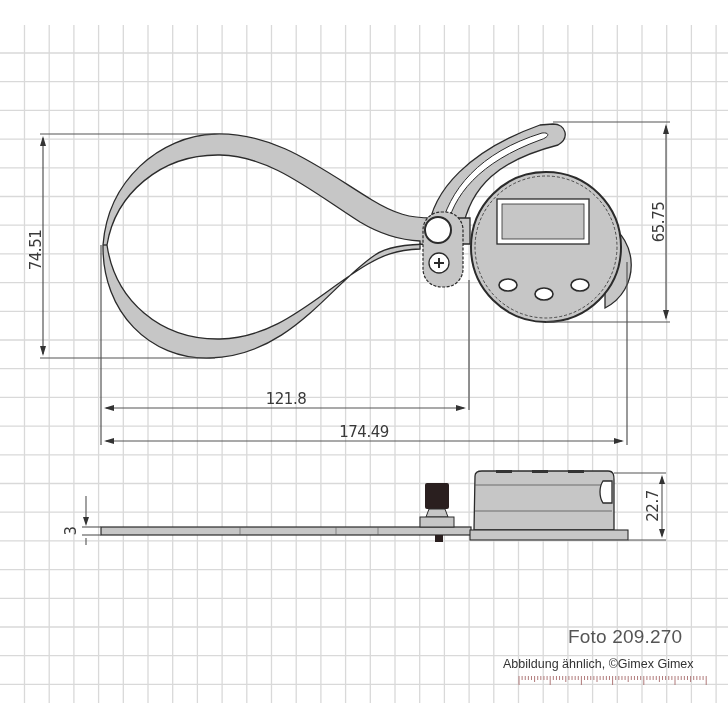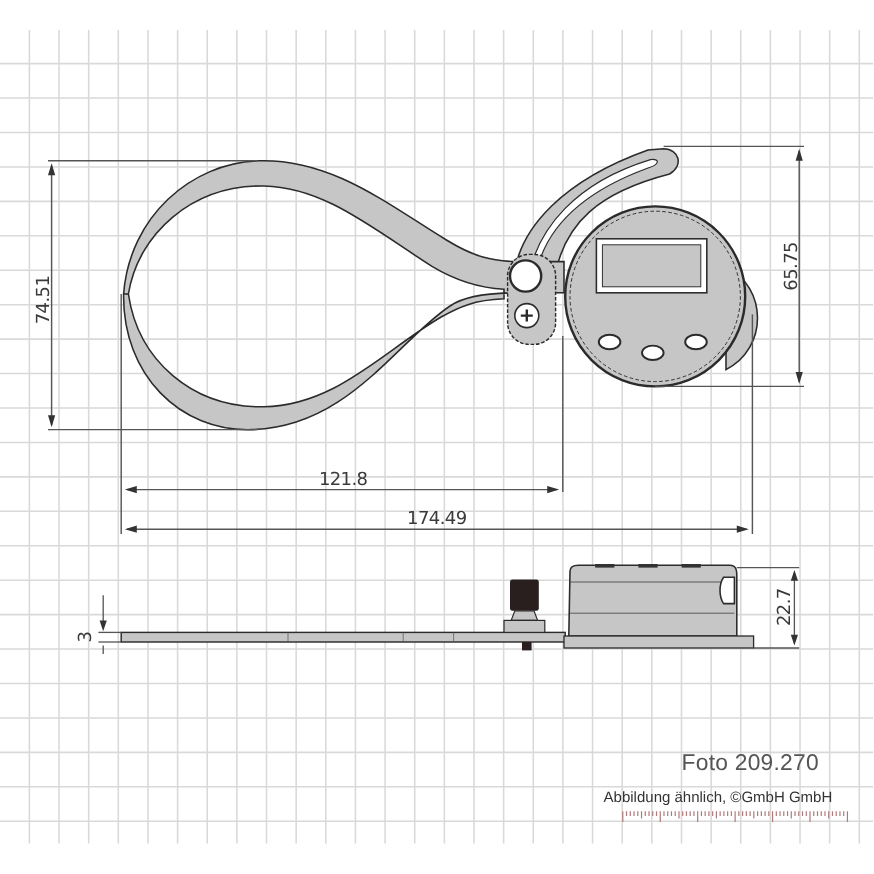--- a/index.html
+++ b/index.html
@@ -234,14 +234,14 @@
         <line x1="690.6" x2="690.6" y1="676" y2="682"></line>
         <line x1="693.72" x2="693.72" y1="676" y2="680"></line>
         <line x1="696.84" x2="696.84" y1="676" y2="680"></line>
         <line x1="699.96" x2="699.96" y1="676" y2="680"></line>
         <line x1="703.08" x2="703.08" y1="676" y2="680"></line>
         <line x1="706.2" x2="706.2" y1="676" y2="685"></line>
       </g>
   </svg>
 
   <div class="caption-photo">Foto 209.270</div>
-  <div class="caption-note">Abbildung ähnlich, ©GmbH GmbH</div>
+  <div class="caption-note">Abbildung ähnlich, ©Gimex Gimex</div>
 </div>
 
 </body></html>

